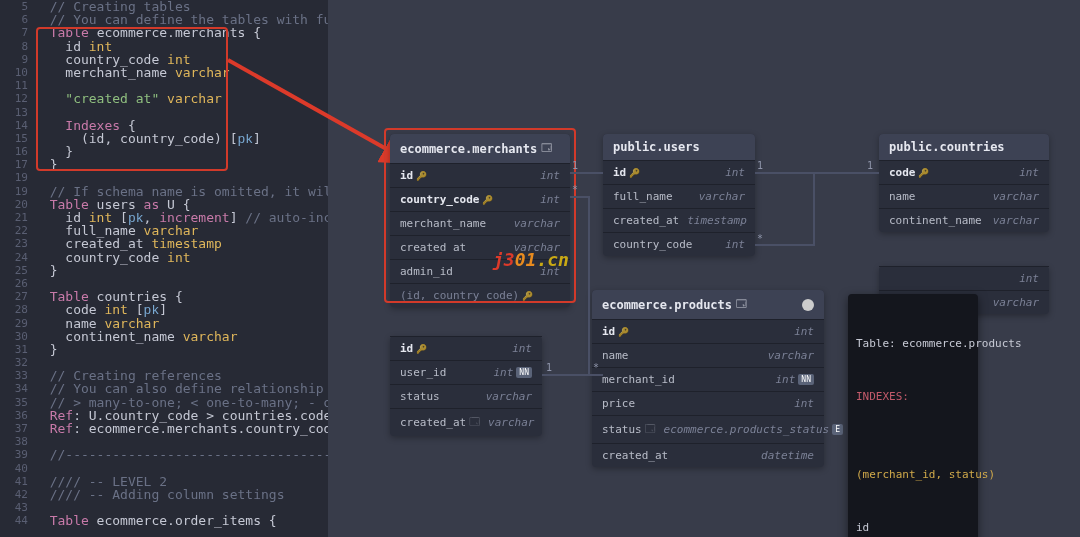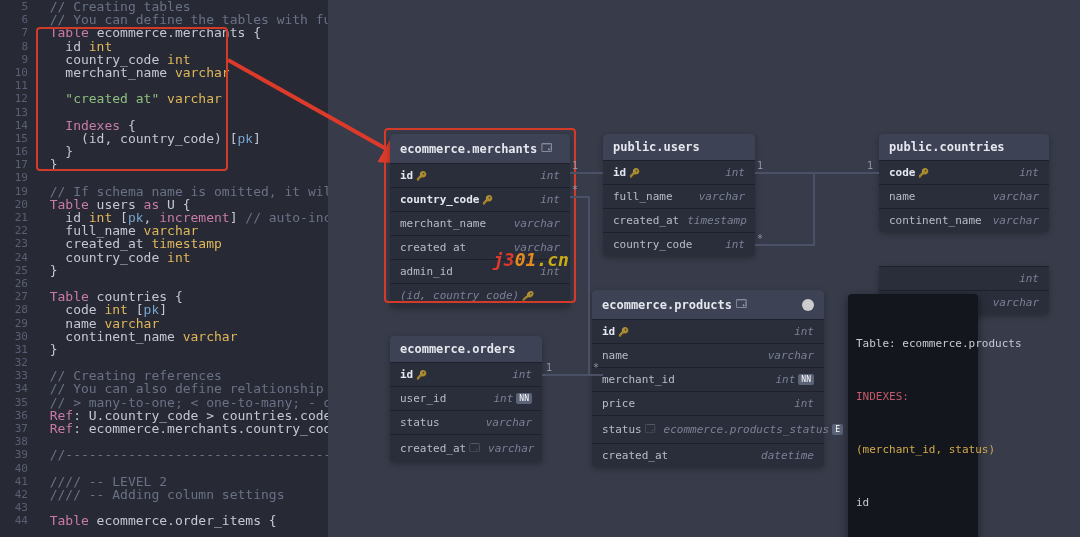--- a/index.html
+++ b/index.html
@@ -75,21 +75,21 @@
     gap: 4px;
     font-size: 12px;
   }
   .row {
     display: flex;
     justify-content: space-between;
     padding: 5px 10px;
     border-top: 1px solid #1e212b;
     gap: 8px;
   }
-  .row.idx { color: #7b8196; font-style: italic; }
+  .row.idx { color: #7b8196; }
   .col-name { display: flex; align-items: center; gap: 3px; }
   .col-type { color: #7b8196; font-style: italic; display:flex; align-items:center; gap:3px;}
   .keyicon { font-size: 9px; opacity: .6; }
   .nn { background:#5a6378; color:#fff; font-size:8px; padding:1px 3px; border-radius:2px; font-style: normal;}
   .enum-badge { background:#5a6378; color:#fff; font-size:8px; padding:1px 3px; border-radius:2px; font-style: normal;}
   .conn {
     position: absolute;
     height: 2px;
     background: #4a5066;
   }
@@ -103,21 +103,21 @@
     background: #14161d;
     border-radius: 4px;
     padding: 6px 8px;
     font-size: 11px;
     color: #c7cad5;
     line-height: 1.6;
     box-shadow: 0 3px 10px rgba(0,0,0,.5);
     white-space: pre;
   }
   .tooltip .lbl { color: #c25a6a; }
-  .tooltip .idx { color: #d0a94a; }
+  .tooltip .idx { color: #d0a94a; margin-top: 25px; }
   svg.arrow { position:absolute; pointer-events:none; }
   .card { position:absolute; font-size:10px; color:#8f95aa; }
   .watermark { position:absolute; font-size:18px; font-weight:bold; font-style:italic;text-align:center; }
   .watermark .r{color:#dc3a2a} .watermark .o{color:#e88b1f} .watermark .y{color:#c9a915}
 </style>
 </head>
 <body>
 
 <div class="editor">
   <div id="lines">
@@ -368,23 +368,20 @@
           <span class="col-type">varchar</span>
         </div>
         <div class="row">
           <span class="col-name">continent_name</span>
           <span class="col-type">varchar</span>
         </div>
       </div>
   </div>
 
   <div class="tbl" style="left:62px; top:336px; width:152px;">
-    <div class="tbl-h">
-      <span>ecommerce.orders</span>
-    </div>
     <div id="tbl-orders">
         <div class="row">
           <span class="col-name" style="font-weight: 600; color: rgb(229, 231, 239);">id<span class="keyicon">🔑</span></span>
           <span class="col-type">int</span>
         </div>
         <div class="row">
           <span class="col-name">user_id</span>
           <span class="col-type">int<span class="nn">NN</span></span>
         </div>
         <div class="row">

